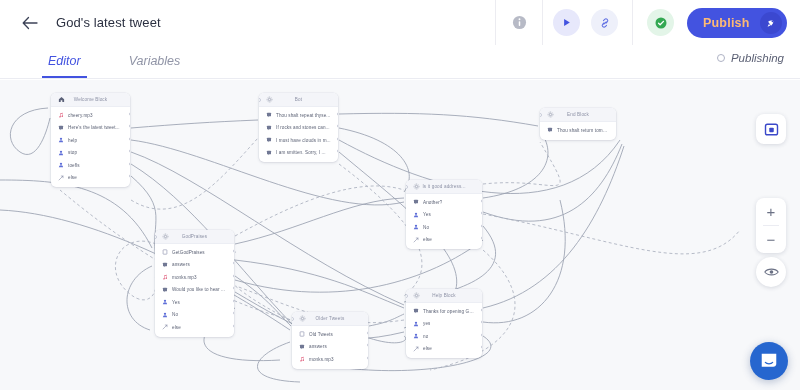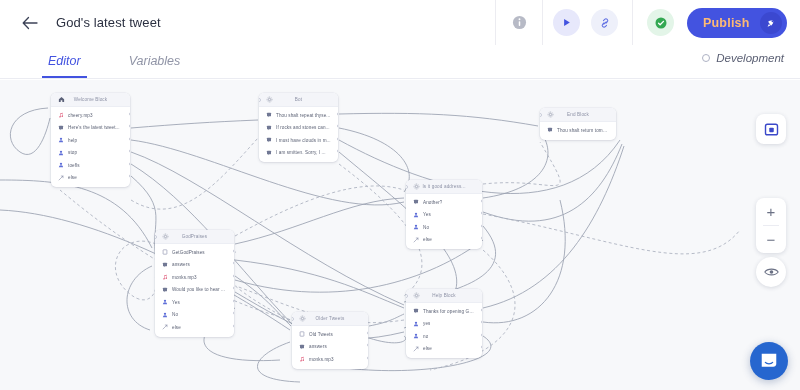--- a/index.html
+++ b/index.html
@@ -243,21 +243,21 @@
     <div class="tabs">
       <div class="tab active">
         <span>Editor</span>
       </div>
       <div class="tab">
         <span>Variables</span>
       </div>
     </div>
     <div class="env">
       <span class="env-dot"></span>
-      <span>Development</span>
+      <span>Publishing</span>
     </div>
   </div>
 
   <div class="canvas">
 
     <svg class="edges" viewBox="0 0 800 310" preserveAspectRatio="none">
       <g fill="none" stroke="#9aa0b0" stroke-width=".85">
         <path d="M48 28 C 8 30 2 60 20 72 C 36 83 46 55 50 38"></path>
         <path d="M131 48 C 180 44 210 42 258 40"></path>
         <path d="M131 60 C 210 70 330 140 404 122"></path>

